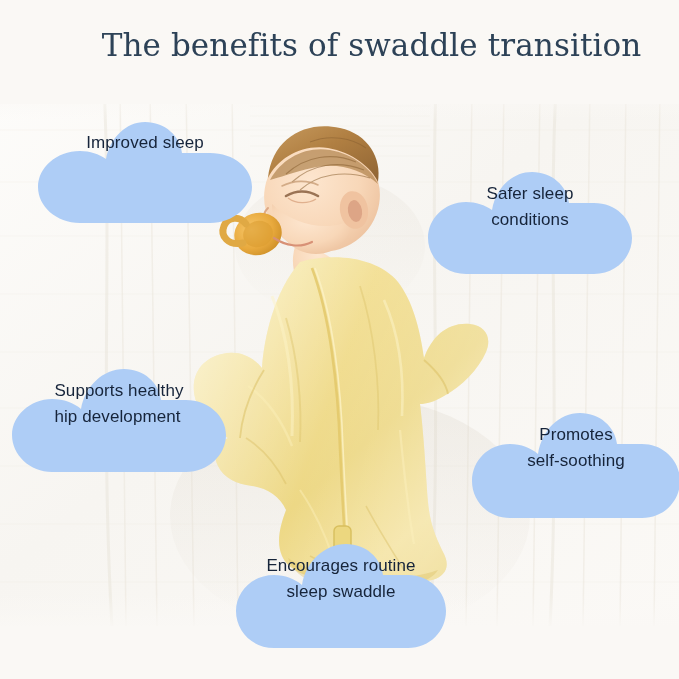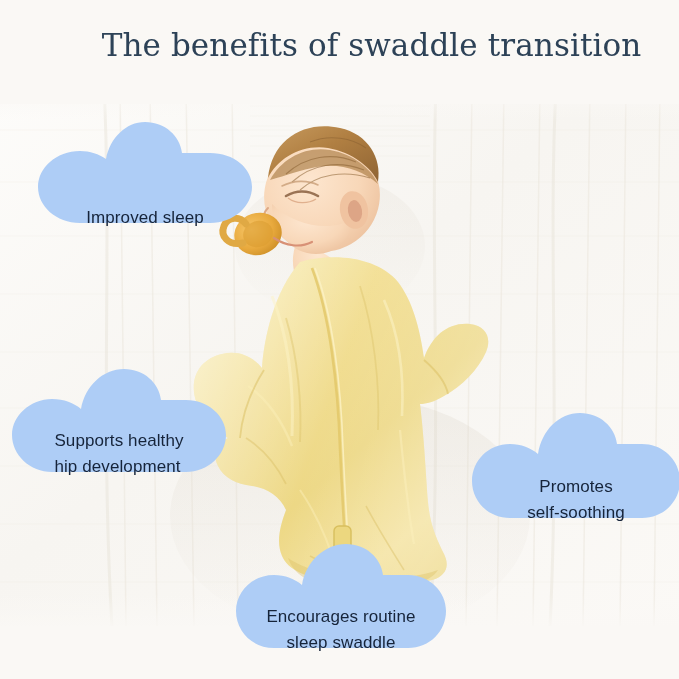--- a/index.html
+++ b/index.html
@@ -67,21 +67,21 @@
   .foot {
     position: absolute; left:0; top: 626px; width: 679px; height: 53px;
     background:#faf8f5; z-index: 13;
   }
 
   
   .cloud {
     position: absolute;
     z-index: 30;
     display: flex;
-    align-items: flex-end;
+    align-items: flex-start;
     justify-content: center;
   }
   .cloud-shape {
     position: absolute;
     left: 0; top: 0;
     width: 100%; height: 100%;
   }
   .cloud-shape svg { display:block; width:100%; height:100%; }
   .cloud-text {
     position: relative;
@@ -310,20 +310,31 @@
     <span class="cloud-shape">
       <svg viewBox="0 0 222 113" preserveAspectRatio="none" aria-hidden="true">
         <path d="M111 4 C131 4 146 18 148 35 L176 35 C200 35 218 50 218 69
                  C218 88 200 105 176 105 L46 105 C22 105 4 88 4 69
                  C4 50 22 33 46 33 C56 33 65 36 72 41 C76 20 92 4 111 4 Z" fill="#aecdf6"></path>
       </svg>
     </span>
     <span class="cloud-text" style="color: rgb(22, 36, 58);">Improved sleep</span>
   </div>
 
+  <div class="cloud" id="cloud-safer-sleep">
+    <span class="cloud-shape">
+      <svg viewBox="0 0 212 114" preserveAspectRatio="none" aria-hidden="true">
+        <path d="M108 4 C128 4 143 18 145 35 L170 35 C192 35 208 51 208 70
+                 C208 89 192 106 170 106 L42 106 C20 106 4 89 4 70
+                 C4 51 20 34 42 34 C52 34 61 37 68 42 C72 20 88 4 108 4 Z" fill="#aecdf6"></path>
+      </svg>
+    </span>
+    <span class="cloud-text" style="color: rgb(22, 36, 58);">Safer sleep
+conditions</span>
+  </div>
 
   <div class="cloud" id="cloud-supports-hips">
     <span class="cloud-shape">
       <svg viewBox="0 0 222 115" preserveAspectRatio="none" aria-hidden="true">
         <path d="M116 4 C136 4 151 18 153 35 L178 35 C200 35 218 51 218 70
                  C218 90 200 107 178 107 L44 107 C22 107 4 90 4 70
                  C4 51 22 34 44 34 C56 34 66 38 73 44 C77 21 95 4 116 4 Z" fill="#aecdf6"></path>
       </svg>
     </span>
     <span class="cloud-text left" style="color: rgb(22, 36, 58);">Supports healthy

